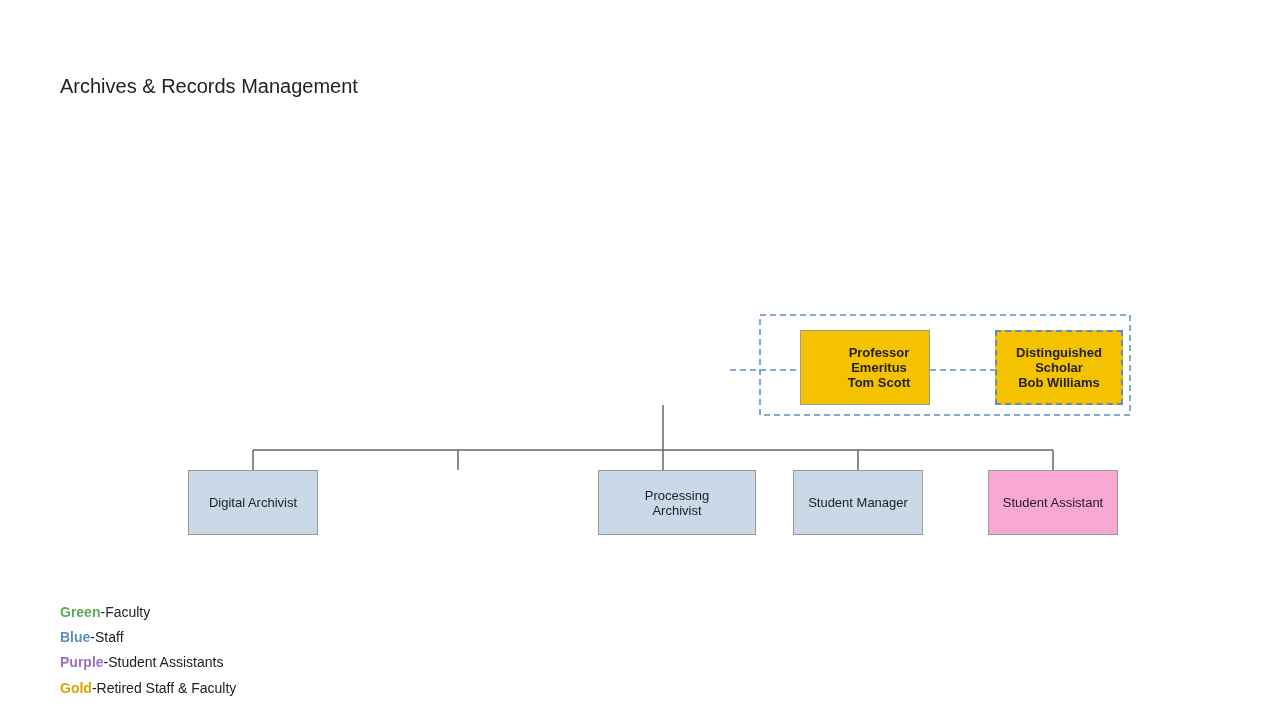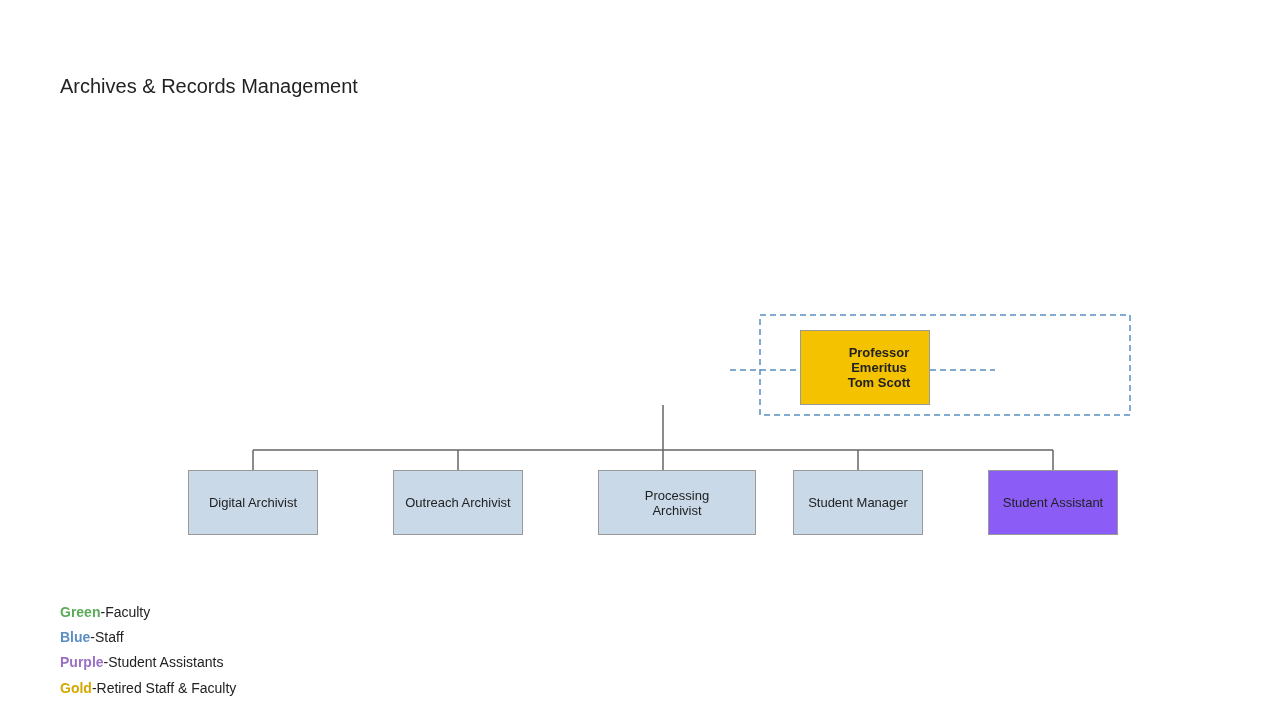--- a/index.html
+++ b/index.html
@@ -45,21 +45,21 @@
       background-color: #c6d9b8;
       border-color: #999;
     }
 
     .node-blue {
       background-color: #c9d9e8;
       border-color: #999;
     }
 
     .node-purple {
-      background-color: #8b5cf6;
+      background-color: #f9a8d4;
       border-color: #999;
       justify-content: center;
     }
 
     .node-gold {
       background-color: #f5c200;
       border-color: #999;
       font-weight: 600;
       padding-left: 28px;
     }
@@ -122,28 +122,28 @@
     <line x1="663" y1="320" x2="663" y2="340" stroke="#666" stroke-width="1.5"></line>
     <line x1="858" y1="320" x2="858" y2="340" stroke="#666" stroke-width="1.5"></line>
     <line x1="1053" y1="320" x2="1053" y2="340" stroke="#666" stroke-width="1.5"></line>
   </svg>
 
 
   <div class="node node-gold" style="left:800px; top:200px; width:130px; height:75px;">
     <span>Professor Emeritus<br>Tom Scott</span>
   </div>
 
+  <div class="node node-gold-dashed" style="left:995px; top:200px; width:128px; height:75px;">
+    <span>Distinguished<br>Scholar<br>Bob Williams</span>
+  </div>
 
   <div class="node node-blue" style="left:188px; top:340px; width:130px; height:65px;">
     <span>Digital Archivist</span>
   </div>
 
-  <div class="node node-blue" style="left:393px; top:340px; width:130px; height:65px;">
-    <span>Outreach Archivist</span>
-  </div>
 
   <div class="node node-blue" style="left:598px; top:340px; width:158px; height:65px;">
     <span>Processing<br>Archivist</span>
   </div>
 
   <div class="node node-blue" style="left:793px; top:340px; width:130px; height:65px;">
     <span>Student Manager</span>
   </div>
 
   <div class="node node-purple" style="left:988px; top:340px; width:130px; height:65px;">

